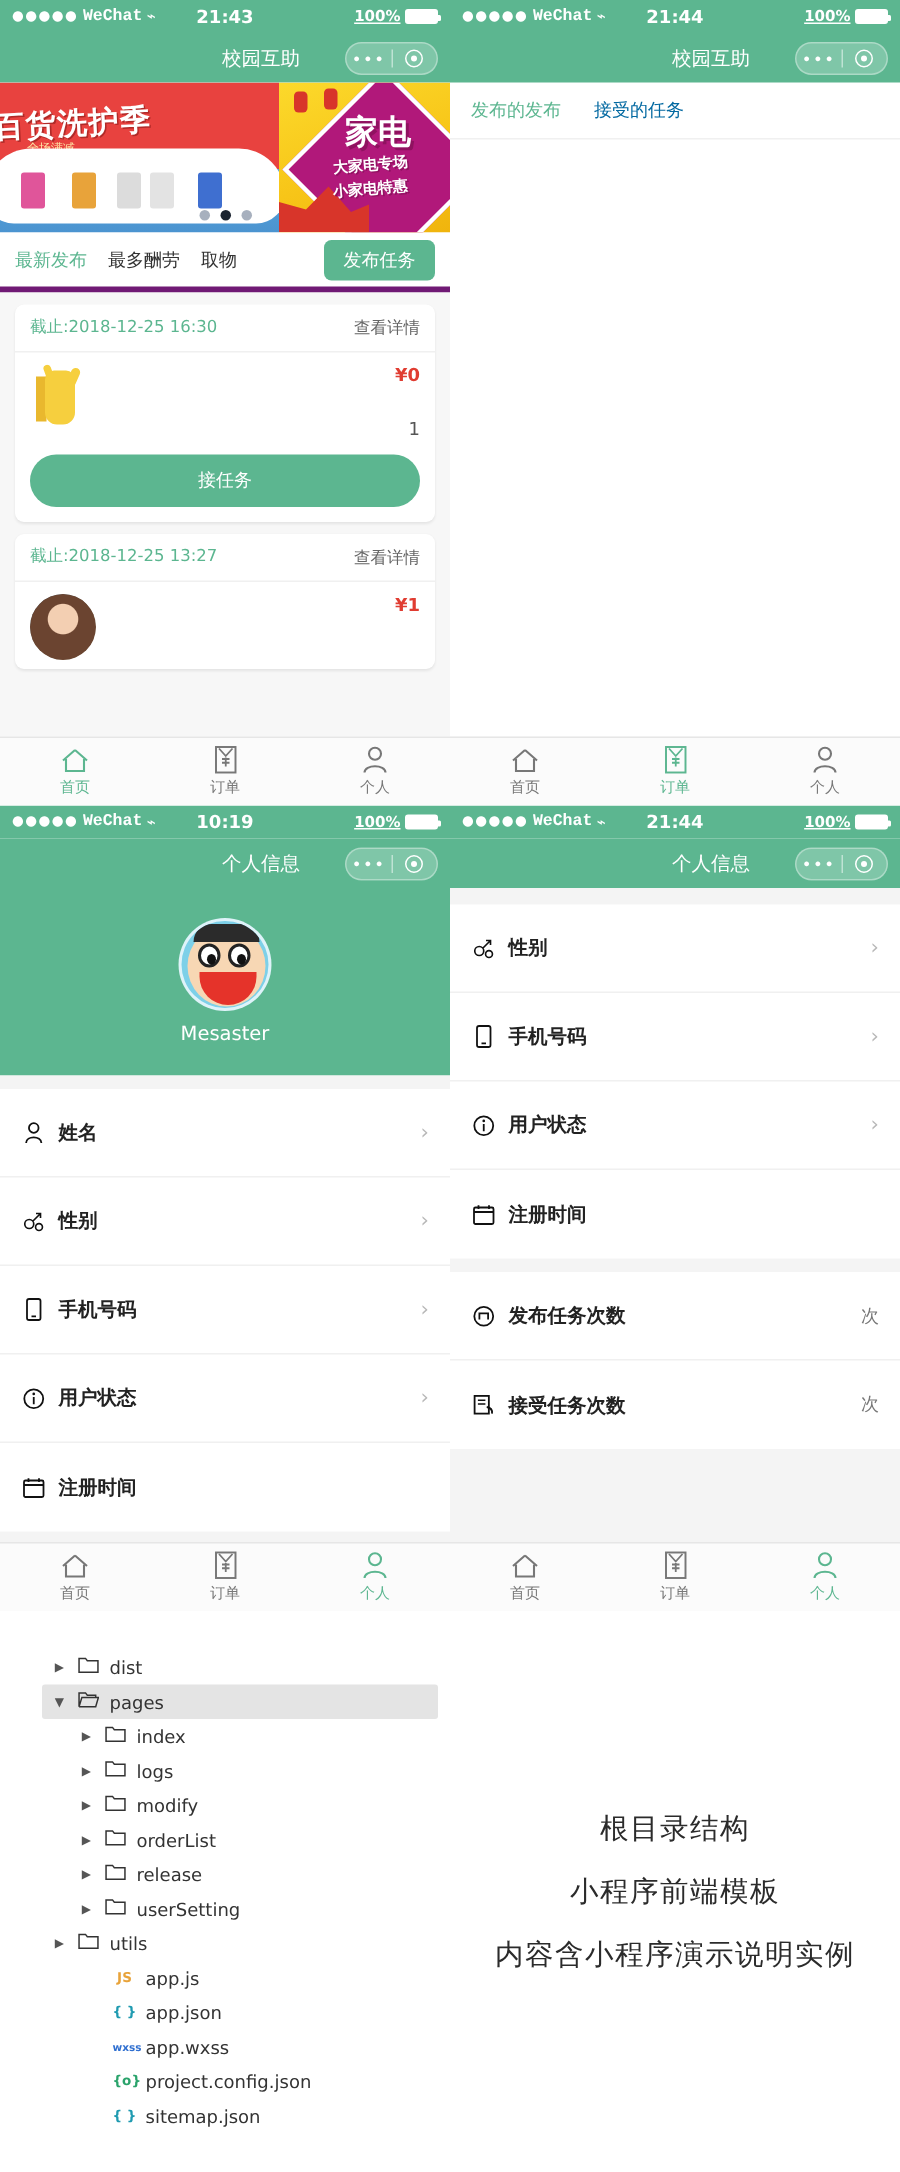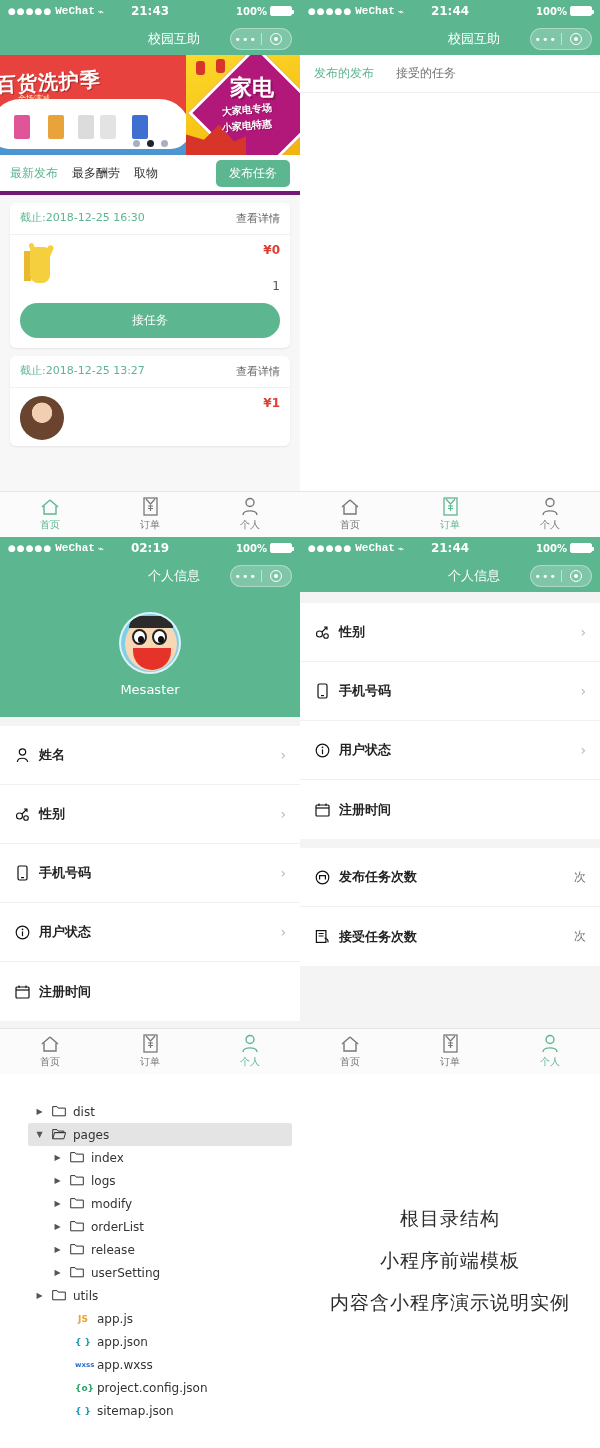--- a/index.html
+++ b/index.html
@@ -23,21 +23,21 @@
   .statusbar {
     height: 22px; background: #5cb690; color: #fff;
     display: flex; align-items: center; padding: 0 8px;
     font-size: 11px; font-weight: bold; position: relative;
   }
   .sb-left { display: flex; align-items: center; gap: 3px; }
   .dots { letter-spacing: 1px; font-size: 9px; }
   .sb-carrier { font-size: 11px; font-family: Liberation Mono, monospace; }
   .wifi { font-size: 10px; }
   .sb-time { position: absolute; left: 0; right: 0; text-align: center; font-size: 12px; }
-  .sb-right { margin-left: auto; display: flex; align-items: center; gap: 3px; z-index: 2; }
+  .sb-right { margin-left: auto; display: flex; align-items: center; gap: 3px; z-index: 2; text-decoration: underline; }
   .sb-batt-pct { font-size: 10px; }
   .batt {
     width: 22px; height: 10px; border: 1px solid #fff; border-radius: 2px;
     position: relative; background: #fff;
   }
   .batt::after {
     content: ""; position: absolute; right: -3px; top: 3px;
     width: 2px; height: 4px; background: #fff; border-radius: 0 1px 1px 0;
   }
 
@@ -159,21 +159,21 @@
     margin: 6px 10px 10px; background: #5cb690; color: #fff;
     text-align: center; padding: 9px 0; border-radius: 20px; font-size: 12px;
   }
 
   
   .subtabs {
     display: flex; gap: 22px; padding: 10px 14px;
     font-size: 12px; background: #fff; border-bottom: 1px solid #f0f0f0;
   }
   .subtab.on { color: #5cb690; }
-  .subtab { color: #737373; }
+  .subtab { color: #0369a1; }
   .empty-area { background: #fff; flex: 1; }
 
   
   .tabbar {
     position: absolute; bottom: 0; left: 0; right: 0; height: 46px;
     background: #fbfbfb; border-top: 1px solid #e6e6e6;
     display: flex; align-items: center;
   }
   .tabitem { flex: 1; display: flex; flex-direction: column; align-items: center; gap: 2px; color: #777; }
   .tabitem.on { color: #5cb690; }
@@ -435,21 +435,21 @@
     </div>
   </div>
 
   <div class="panel panel-3">
     <div class="statusbar">
       <div class="sb-left">
         <span class="dots">●●●●●</span>
         <span class="sb-carrier">WeChat</span>
         <span class="wifi">⌁</span>
       </div>
-      <div class="sb-time">02:19</div>
+      <div class="sb-time">10:19</div>
       <div class="sb-right">
         <span class="sb-batt-pct">100%</span>
         <span class="batt"></span>
       </div>
     </div>
     <div class="navbar">
       <span class="nav-title">个人信息</span>
       <div class="capsule">
         <span class="cap-dots">•••</span>
         <span class="cap-div"></span>

